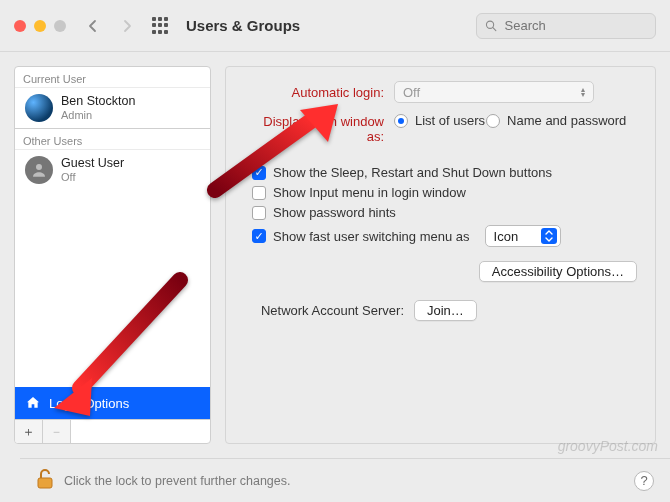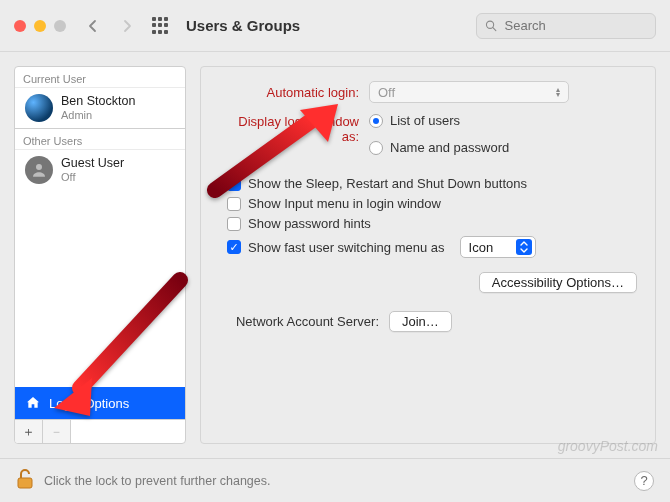--- a/index.html
+++ b/index.html
@@ -40,21 +40,21 @@
   .search {
     display:flex; align-items:center;
     background:#e5e5e5; border:1px solid #d0d0d0; border-radius:6px;
     height:26px; width:180px; padding:0 8px; color:#8a8a8a; gap:6px;
   }
   .search input { border:none; background:transparent; outline:none; font-size:13px; width:100%; color:#444; }
   .content {
     flex:1; display:flex; padding:14px; gap:14px;
   }
   .sidebar {
-    width:172px; display:flex; flex-direction:column;
+    width:197px; display:flex; flex-direction:column;
     background:#fff; border:1px solid #cfcfcf; border-radius:4px;
     overflow:hidden;
   }
   .section-label {
     font-size:11px; color:#8a8a8a; padding:6px 8px 2px 8px;
     border-bottom:1px solid #ebebeb;
   }
   .section-label.other { border-top:1px solid #cfcfcf; }
   .user-row { display:flex; align-items:center; gap:8px; padding:6px 10px; }
   .avatar { width:28px; height:28px; border-radius:50%; background:#888; flex-shrink:0; display:flex; align-items:center; justify-content:center; }
@@ -86,21 +86,21 @@
     background:#f5f5f5; border:1px solid #cfcfcf; border-radius:5px;
     height:22px; width:200px; padding:0 8px; color:#9a9a9a; font-size:13px;
   }
   .popup.small { width:76px; color:#222; background:#fff; border-color:#bcbcbc; }
   .popup .chev { color:#888; display:flex; flex-direction:column; line-height:5px; font-size:8px; }
   .popup.small .chev-box {
     width:16px; height:16px; background:#0a63ff; border-radius:3px;
     display:flex; align-items:center; justify-content:center; color:#fff;
     margin-right:-5px;
   }
-  .radio-stack { display:flex; flex-direction:column; gap:12px; }
+  .radio-stack { display:flex; gap:1px; }
   .radio-row, .check-row { display:flex; align-items:center; gap:7px; font-size:13px; color:#333; }
   .radio {
     width:14px; height:14px; border-radius:50%; border:1px solid #a7a7a7;
     display:flex; align-items:center; justify-content:center; background:#fff;
   }
   .radio.checked::after { content:""; width:6px; height:6px; border-radius:50%; background:#0a63ff; }
   .checkbox {
     width:14px; height:14px; border-radius:3px; border:1px solid #a7a7a7;
     display:flex; align-items:center; justify-content:center; background:#fff;
   }
@@ -111,21 +111,21 @@
   .button {
     display:inline-flex; align-items:center; justify-content:center;
     background:#fff; border:1px solid #c5c5c5; border-radius:5px;
     height:21px; padding:0 12px; font-size:13px; color:#222;
     box-shadow:0 1px 0 rgba(0,0,0,0.04);
   }
   .acc-row { display:flex; justify-content:flex-end; margin:10px 0 18px 0; }
   .nas-row { display:flex; align-items:center; gap:10px; }
   .footer {
     height:44px; display:flex; align-items:center; padding:0 16px;
-    border-top:1px solid #d6d6d6; gap:10px; color:#7a7a7a; font-size:12.5px;
+    border-top:1px solid #d6d6d6; gap:10px; color:#7a7a7a; font-size:12.5px;margin-left:20px;
   }
   .lock-icon { width:18px; height:22px; }
   .help {
     width:20px; height:20px; border-radius:50%; border:1px solid #b8b8b8;
     display:flex; align-items:center; justify-content:center; color:#6a6a6a;
     margin-left:auto; font-size:13px; background:#fff;
   }
   .watermark {
     position:absolute; right:12px; bottom:48px; color:rgba(130,130,130,0.35);
     font-size:14px; font-style:italic; pointer-events:none;

